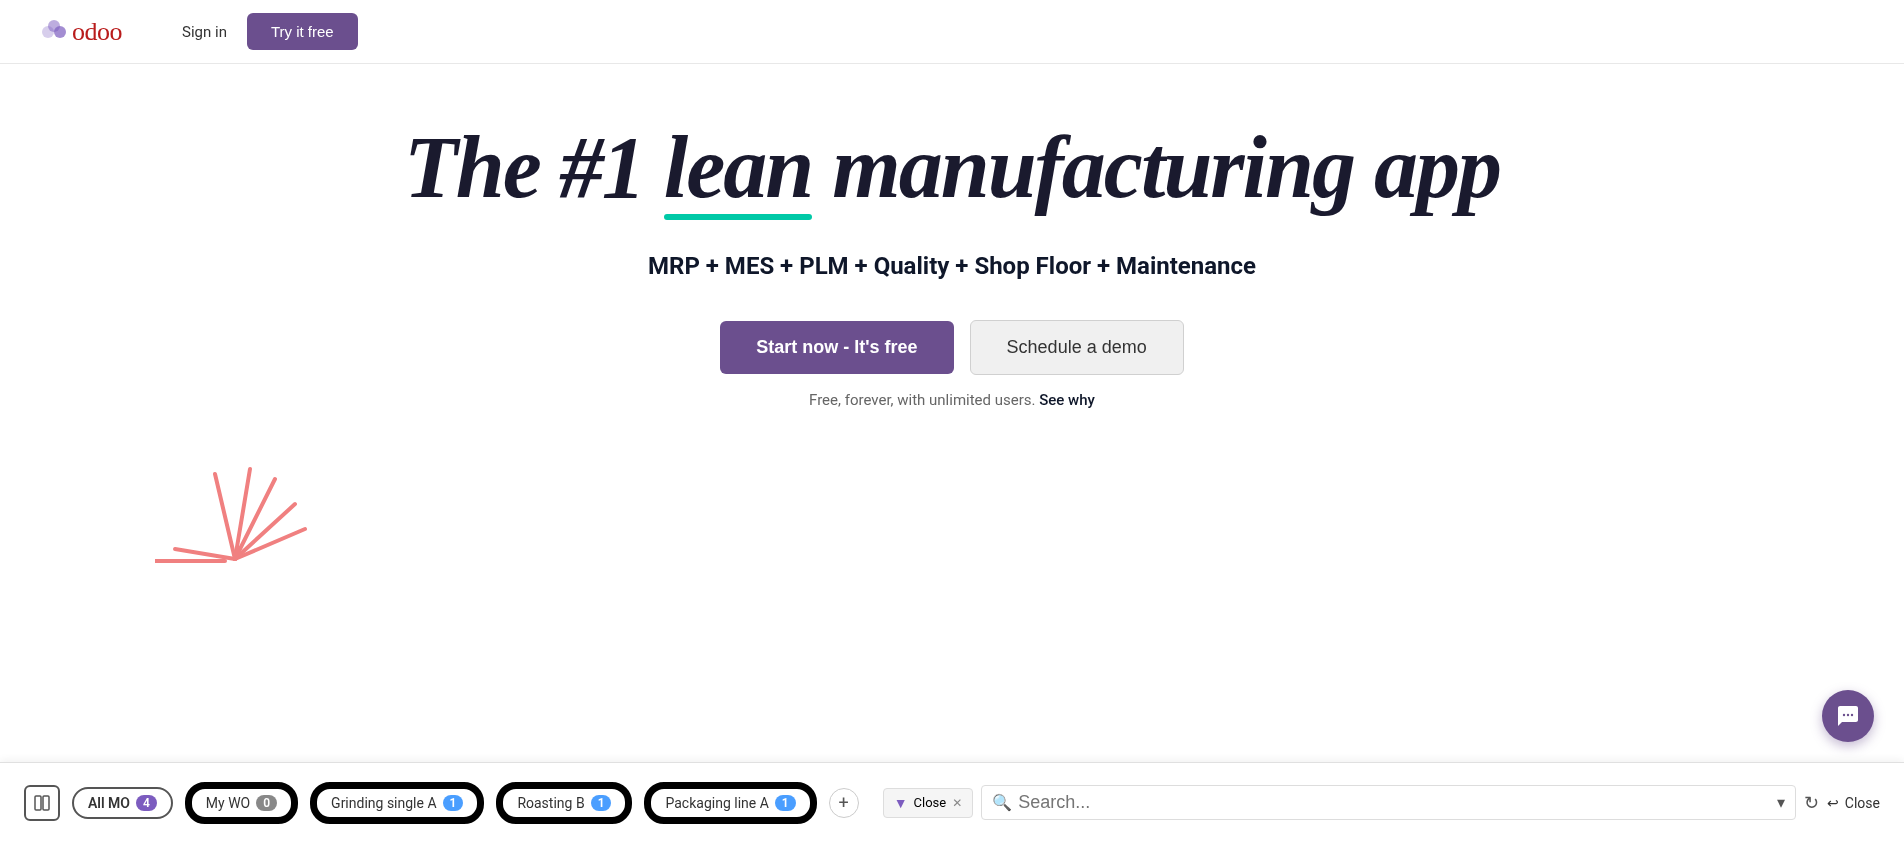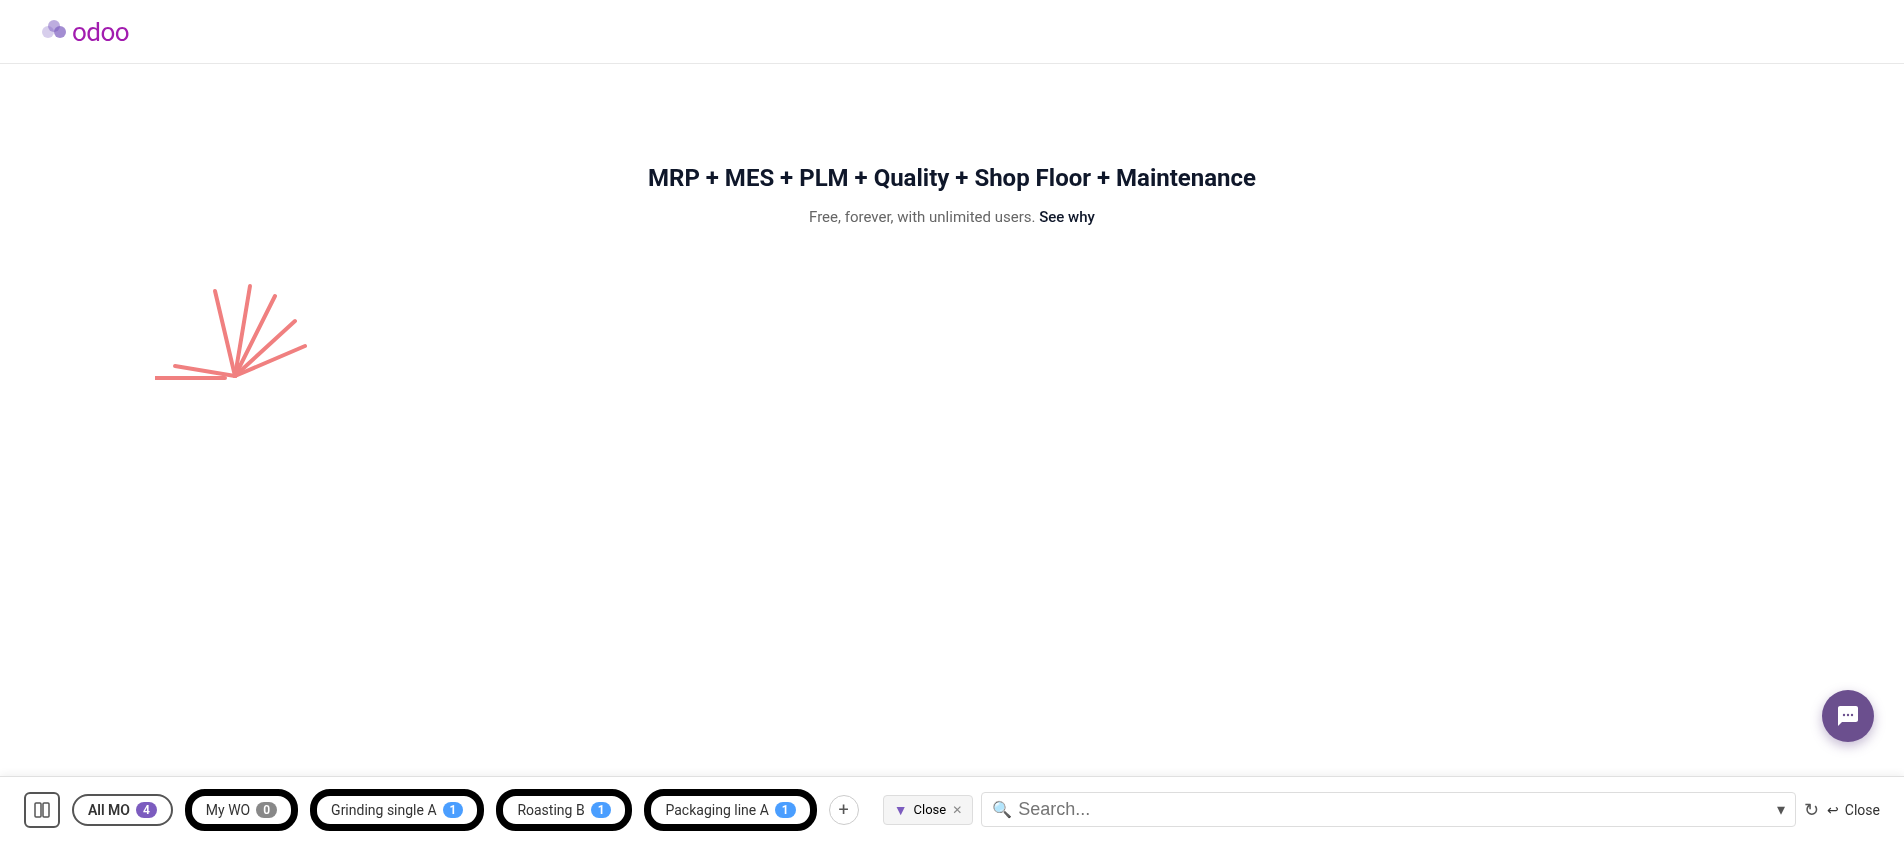--- a/index.html
+++ b/index.html
@@ -22,22 +22,23 @@
       z-index: 10;
     }
     .logo {
       display: flex;
       align-items: center;
       margin-right: 60px;
     }
     .logo-text {
       font-size: 26px;
       font-weight: 400;
-      color: #a21caf;
+      color: #b91c1c;
       letter-spacing: -0.5px;
+      font-family: Liberation Serif, serif;
     }
     .logo-icon {
       width: 28px;
       height: 28px;
       margin-right: 4px;
     }
     .nav-links {
       display: flex;
       align-items: center;
       gap: 36px;
@@ -173,21 +174,21 @@
     }
 
     
     .app-bar {
       position: fixed;
       bottom: 0;
       left: 0;
       right: 0;
       background: #fff;
       border-top: 1px solid #e0e0e0;
-      height: 66px;
+      height: 80px;
       display: flex;
       align-items: center;
       padding: 0 24px;
       gap: 12px;
       box-shadow: 0 -2px 8px rgba(0,0,0,0.06);
       z-index: 100;
     }
     .app-bar-toggle {
       width: 36px;
       height: 36px;
@@ -331,26 +332,37 @@
   <div class="logo">
     <svg class="logo-icon" viewBox="0 0 28 28">
       <circle cx="8" cy="14" r="6" fill="#7c5cbf" opacity="0.3"></circle>
       <circle cx="14" cy="8" r="6" fill="#7c5cbf" opacity="0.5"></circle>
       <circle cx="20" cy="14" r="6" fill="#7c5cbf" opacity="0.7"></circle>
     </svg>
     <span class="logo-text">odoo</span>
   </div>
 
 
+  <div class="nav-right">
+    <span class="sign-in-link">Sign in</span>
+    <button class="try-free-btn">Try it free</button>
+  </div>
 </nav>
 
 <section class="hero">
+  <h1 class="hero-title">
+    The #1 <span class="lean-underline">lean</span> manufacturing app
+  </h1>
 
   <p class="hero-subtitle">MRP + MES + PLM + Quality + Shop Floor + Maintenance</p>
 
+  <div class="hero-buttons">
+    <button class="start-now-btn">Start now - It's free</button>
+    <button class="schedule-demo-btn">Schedule a demo</button>
+  </div>
 
   <p class="free-note">
     <span>Free, forever, with unlimited users.</span>
     <a class="see-why-link">See why</a>
   </p>
 </section>
 
 <div class="decorative-area">
   <svg class="sparkle-lines" width="160" height="120" viewBox="0 0 160 120">
 

